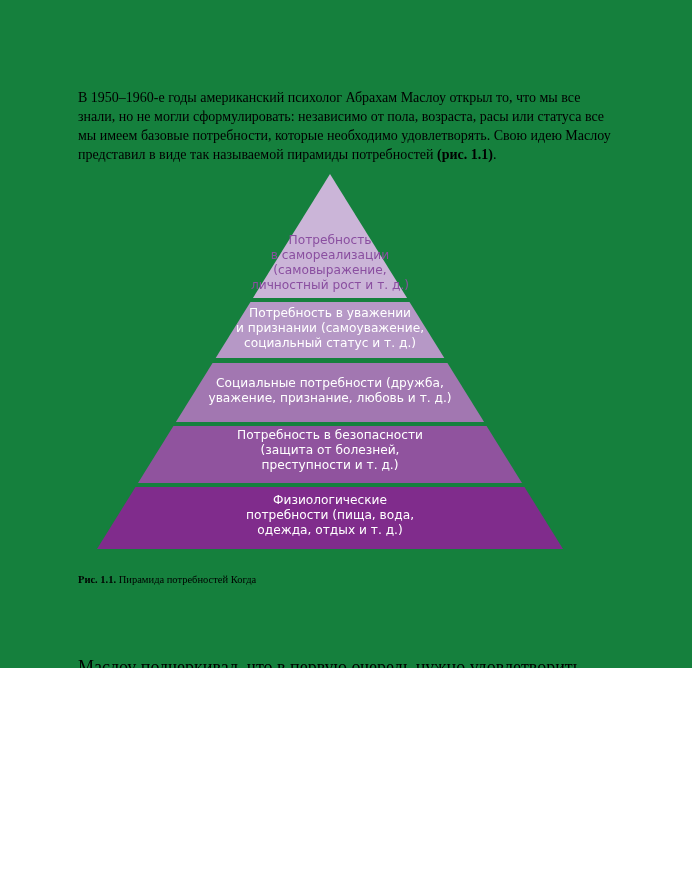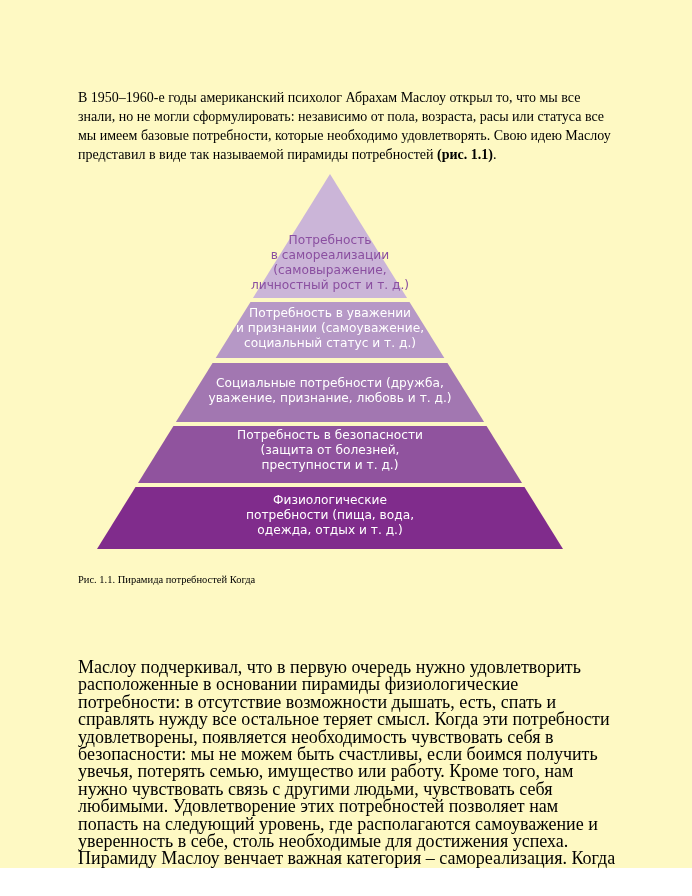--- a/index.html
+++ b/index.html
@@ -1,20 +1,20 @@
 <!DOCTYPE html>
 <html><head>
 <meta charset="utf-8">
 <style>
   html, body { margin: 0; padding: 0; background: #ffffff; }
   .page {
     position: relative;
     width: 692px;
-    height: 868px;
-    background: #fef9c3;
+    height: 668px;
+    background: #15803d;
     overflow: hidden;
     font-family: "Liberation Serif", serif;
     color: #000000;
   }
   .intro-paragraph {
     position: absolute;
     left: 78px;
     top: 74px;
     width: 540px;
     font-size: 14px;
@@ -33,21 +33,21 @@
     font-family: "DejaVu Sans", "Liberation Sans", sans-serif;
     font-size: 12.2px;
   }
   .figure-caption {
     position: absolute;
     left: 78px;
     top: 562px;
     font-size: 10.5px;
     line-height: 13px;
   }
-  .figure-caption .cap-label { font-weight: normal; text-align: right; }
+  .figure-caption .cap-label { font-weight: bold; text-align: right; }
   .body-paragraph {
     position: absolute;
     left: 78px;
     top: 641px;
     width: 542px;
     font-size: 18px;
     line-height: 17.4px;
     text-align: left;
   }
 </style>

